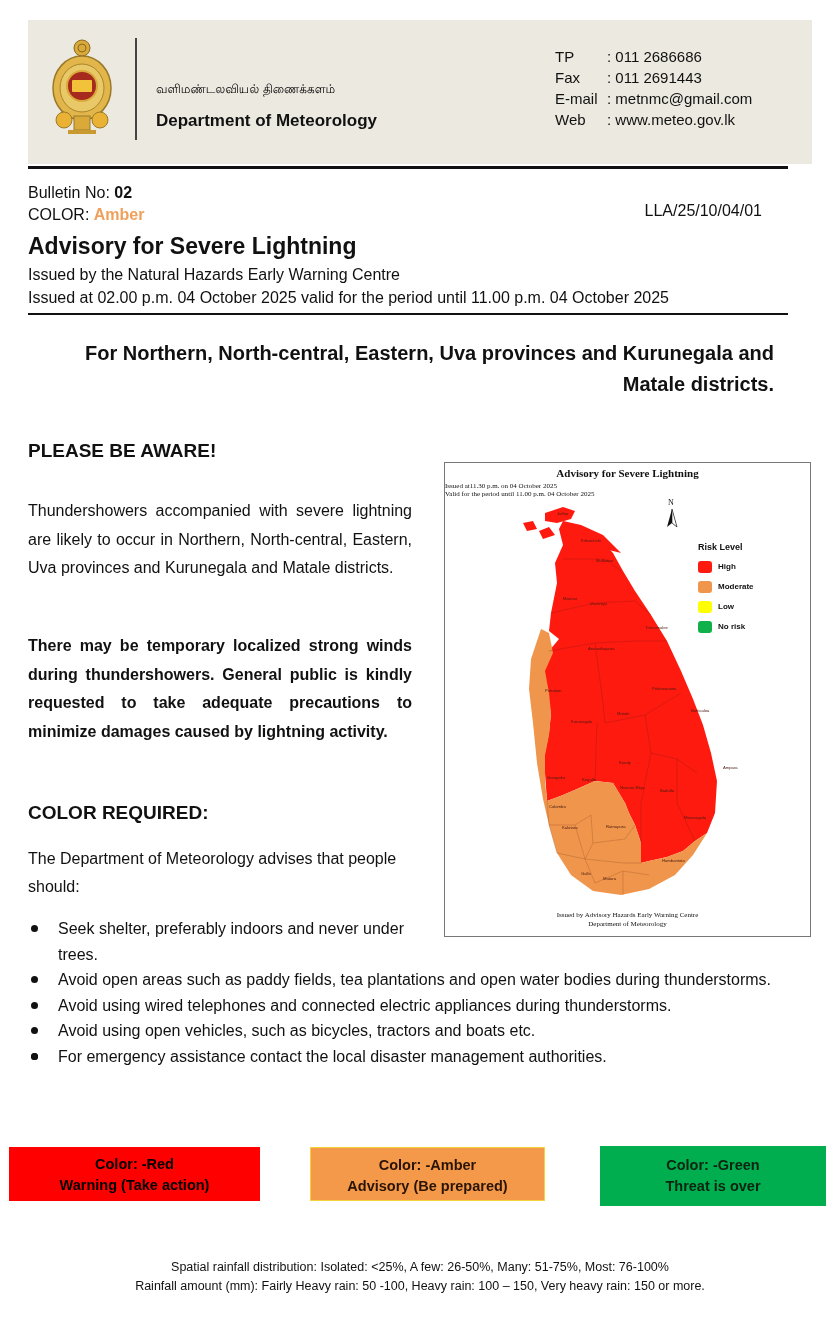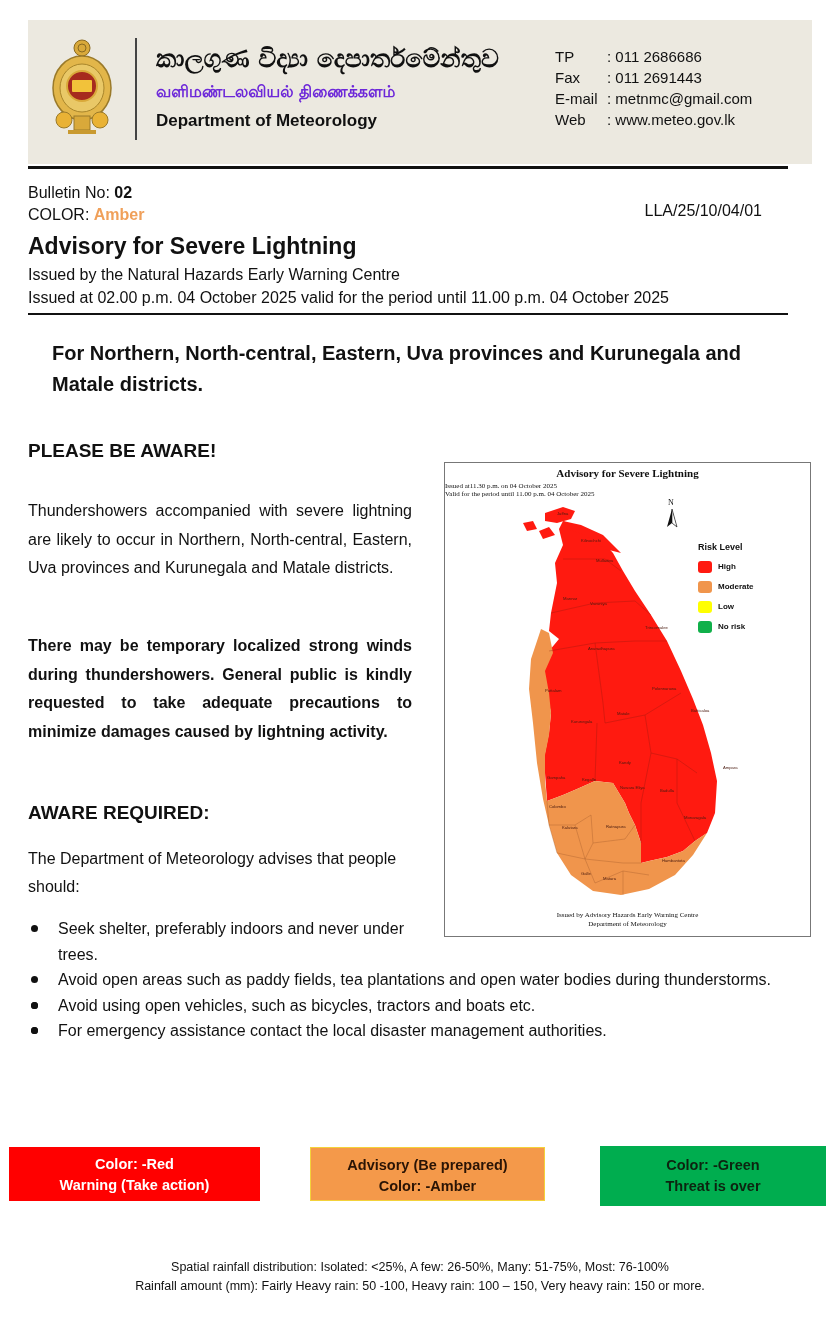--- a/index.html
+++ b/index.html
@@ -3,37 +3,37 @@
 <meta charset="utf-8">
 <style>
   * { box-sizing: border-box; margin: 0; padding: 0; }
   html, body { width: 840px; height: 1337px; background: #ffffff; overflow: hidden; }
   body { font-family: "Liberation Sans", "DejaVu Sans", sans-serif; color: #111; position: relative; }
 
   .header { position: absolute; left: 28px; top: 20px; width: 784px; height: 144px; background: #ece9e0; }
   .emblem { position: absolute; left: 22px; top: 18px; width: 64px; height: 98px; }
   .vline { position: absolute; left: 107px; top: 18px; width: 2px; height: 102px; background: #444; }
   .sinhala { position: absolute; left: 128px; top: 24px; font-size: 25px; font-weight: bold; color: #111; font-family: "DejaVu Sans", sans-serif; }
-  .tamil { position: absolute; left: 128px; top: 62px; font-size: 16px; font-weight: bold; color: #6d28d9; font-family: "DejaVu Sans", sans-serif; }
+  .tamil { position: absolute; left: 128px; top: 62px; font-size: 12px; font-weight: normal; color: #000000; font-family: "DejaVu Sans", sans-serif; }
   .dept { position: absolute; left: 128px; top: 91px; font-size: 17px; font-weight: bold; color: #111; }
   .contacts { position: absolute; left: 527px; top: 26px; font-size: 15px; line-height: 21px; color: #111; }
   .contact-row { display: flex; }
   .contact-row .k { width: 52px; }
   .header-rule { position: absolute; left: 28px; top: 166px; width: 760px; height: 3px; background: #111; }
 
   .meta { position: absolute; left: 28px; top: 182px; font-size: 16px; line-height: 22px; }
   .meta b { font-weight: bold; }
   .amber-text { color: #f0a05a; font-weight: bold; }
   .ref { position: absolute; right: 78px; top: 182px; font-size: 16px; margin-top: 20px; }
   .title { position: absolute; left: 28px; top: 233px; font-size: 23px; font-weight: bold; }
   .issued1 { position: absolute; left: 28px; top: 266px; font-size: 16px; }
   .issued2 { position: absolute; left: 28px; top: 289px; font-size: 16px; }
   .rule2 { position: absolute; left: 28px; top: 313px; width: 760px; height: 2px; background: #111; }
 
-  .area { position: absolute; left: 52px; top: 338px; width: 740px; text-align: left; font-size: 20px; font-weight: bold; line-height: 31px; }
+  .area { position: absolute; left: 34px; top: 338px; width: 740px; text-align: right; font-size: 20px; font-weight: bold; line-height: 31px; }
 
   .aware { position: absolute; left: 28px; top: 440px; font-size: 19px; font-weight: bold; }
   .para1 { position: absolute; left: 28px; top: 497px; width: 384px; font-size: 16px; line-height: 28.5px; text-align: justify; }
   .para2 { position: absolute; left: 28px; top: 632px; width: 384px; font-size: 16px; line-height: 28.5px; text-align: justify; font-weight: bold; }
   .action { position: absolute; left: 28px; top: 802px; font-size: 19px; font-weight: bold; }
   .advises { position: absolute; left: 28px; top: 845px; width: 384px; font-size: 16px; line-height: 28px; }
 
   .bullets { position: absolute; left: 28px; top: 916px; width: 780px; list-style: none; font-size: 16px; line-height: 25.5px; }
   .bullets li { position: relative; padding-left: 30px; }
   .bullets li .dot { position: absolute; left: 3px; top: 9px; width: 7px; height: 7px; border-radius: 50%; background: #111; }
@@ -50,21 +50,21 @@
   .legend { position: absolute; left: 253px; top: 79px; font-size: 8px; font-weight: bold; }
   .legend-title { font-size: 9px; margin-bottom: 8px; }
   .legend-item { display: flex; align-items: center; margin-bottom: 7px; height: 13px; }
   .legend-swatch { width: 14px; height: 12px; border-radius: 3px; margin-right: 6px; }
   .map-foot1, .map-foot2 { position: absolute; left: 0; width: 100%; text-align: center; font-family: "Liberation Serif", serif; font-size: 7px; }
   .map-foot1 { top: 448px; }
   .map-foot2 { top: 457px; }
   .district { font-family: "Liberation Sans", sans-serif; font-size: 4.2px; fill: #4a1b10; }
 
   .level-box { position: absolute; top: 1147px; height: 54px; text-align: center; font-size: 14.5px; font-weight: bold; line-height: 21px; padding-top: 7px; }
-  .level-red { left: 9px; width: 251px; background: #ff0000; color: #ffffff; }
+  .level-red { left: 9px; width: 251px; background: #ff0000; color: #000000; }
   .level-amber { left: 310px; width: 235px; background: #f4994a; color: #2a1405; border: 1px solid #f4d23a; }
   .level-green { left: 600px; width: 226px; background: #00ad4f; color: #0c2410; top: 1146px; height: 60px; padding-top: 9px; }
 
   .foot { position: absolute; left: 0; width: 840px; text-align: center; font-size: 12.5px; }
   .foot1 { top: 1260px; }
   .foot2 { top: 1279px; }
 </style>
 </head>
 <body>
 
@@ -75,21 +75,20 @@
     <ellipse cx="32" cy="50" rx="29" ry="32" fill="#e2b64a" stroke="#9a7a2a" stroke-width="1.5"></ellipse>
     <ellipse cx="32" cy="50" rx="22" ry="24" fill="#e9c867" stroke="#a8852a" stroke-width="1"></ellipse>
     <circle cx="32" cy="48" r="15" fill="#a62a1e" stroke="#d9a93a" stroke-width="2"></circle>
     <rect x="22" y="42" width="20" height="12" rx="1" fill="#f2c23a"></rect>
     <circle cx="14" cy="82" r="8" fill="#e9b235" stroke="#9a7a2a" stroke-width="1"></circle>
     <circle cx="50" cy="82" r="8" fill="#e9b235" stroke="#9a7a2a" stroke-width="1"></circle>
     <rect x="24" y="78" width="16" height="14" fill="#d9a93a" stroke="#9a7a2a" stroke-width="1"></rect>
     <rect x="18" y="92" width="28" height="4" fill="#c99a30"></rect>
   </svg>
   <div class="vline"></div>
-  <div class="sinhala">කාලගුණ විද්‍යා දෙපාර්තමේන්තුව</div>
   <div class="tamil">வளிமண்டலவியல் திணைக்களம்</div>
   <div class="dept">Department of Meteorology</div>
   <div class="contacts">
     <div class="contact-row">
         <span class="k">TP</span>
         <span>: 011 2686686</span>
       </div>
     <div class="contact-row">
         <span class="k">Fax</span>
         <span>: 011 2691443</span>
@@ -114,21 +113,21 @@
 <div class="title">Advisory for Severe Lightning</div>
 <div class="issued1">Issued by the Natural Hazards Early Warning Centre</div>
 <div class="issued2">Issued at 02.00 p.m. 04 October 2025 valid for the period until 11.00 p.m. 04 October 2025</div>
 <div class="rule2"></div>
 
 <div class="area">For Northern, North-central, Eastern, Uva provinces and Kurunegala and Matale districts.</div>
 
 <div class="aware">PLEASE BE AWARE!</div>
 <div class="para1">Thundershowers accompanied with severe lightning are likely to occur in Northern, North-central, Eastern, Uva provinces and Kurunegala and Matale districts.</div>
 <div class="para2">There may be temporary localized strong winds during thundershowers. General public is kindly requested to take adequate precautions to minimize damages caused by lightning activity.</div>
-<div class="action">AWARE REQUIRED:</div>
+<div class="action">COLOR REQUIRED:</div>
 <div class="advises">The Department of Meteorology advises that people should:</div>
 
 <div class="map-frame">
   <svg class="map-svg" width="367" height="475" viewBox="0 0 367 475">
 
     <path d="M100 50 L118 44 L130 48 L126 56 L112 60 L100 58 Z" fill="#ff1a10"></path>
     <path d="M78 60 L88 58 L92 66 L82 68 Z" fill="#ff1a10"></path>
     <path d="M94 68 L104 64 L110 72 L98 76 Z" fill="#ff1a10"></path>
 
     <path d="M118 58 L150 70 L168 90 L178 108 L190 128 L206 152 L222 178 L236 208 L248 236 L258 262 L266 290 L272 318 L270 350 L262 370 L250 378 L238 388 L222 394 L204 398 L196 400 L196 380 L190 362 L184 350 L180 340 L168 320 L150 318 L132 326 L118 332 L102 338 L100 310 L100 290 L104 270 L106 250 L102 230 L98 208 L104 188 L114 176 L104 168 L106 150 L112 120 L110 100 L118 82 L114 66 Z" fill="#ff1a10"></path>
@@ -211,33 +210,33 @@
         <span>No risk</span>
       </div>
   </div>
   <div class="map-foot1">Issued by Advisory Hazards Early Warning Centre</div>
   <div class="map-foot2">Department of Meteorology</div>
 </div>
 
 <ul class="bullets">
   <li class="first"><span class="dot"></span><span>Seek shelter, preferably indoors and never under trees.</span></li>
   <li><span class="dot"></span><span>Avoid open areas such as paddy fields, tea plantations and open water bodies during thunderstorms.</span></li>
-  <li><span class="dot"></span></li>
+  <li><span class="dot"></span><span>Avoid using wired telephones and connected electric appliances during thunderstorms.</span></li>
   <li><span class="dot"></span><span>Avoid using open vehicles, such as bicycles, tractors and boats etc.</span></li>
   <li><span class="dot"></span></li>
   <li><span class="dot"></span><span>For emergency assistance contact the local disaster management authorities.</span></li>
 </ul>
 
 <div class="level-box level-red">
   <div>Color: -Red</div>
   <div>Warning (Take action)</div>
 </div>
 <div class="level-box level-amber">
+  <div>Color: -Amber</div>
   <div>Advisory (Be prepared)</div>
-  <div>Color: -Amber</div>
 </div>
 <div class="level-box level-green">
   <div>Color: -Green</div>
   <div>Threat is over</div>
 </div>
 
 <div class="foot foot1">Spatial rainfall distribution: Isolated: &lt;25%, A few: 26-50%, Many: 51-75%, Most: 76-100%</div>
 <div class="foot foot2">Rainfall amount (mm): Fairly Heavy rain: 50 -100, Heavy rain: 100 – 150, Very heavy rain: 150 or more.</div>
 
 </body></html>

